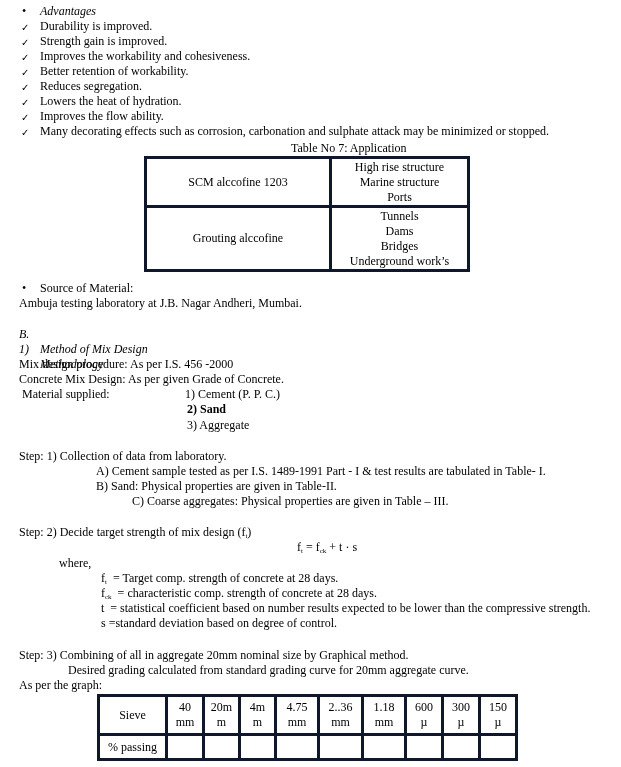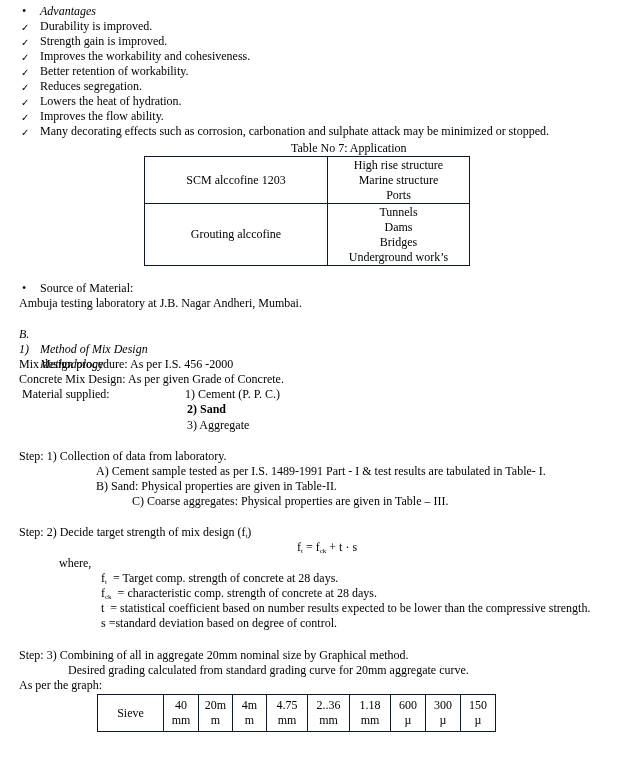--- a/index.html
+++ b/index.html
@@ -5,21 +5,21 @@
   html, body { margin: 0; padding: 0; background: #ffffff; }
   body {
     width: 621px; height: 767px; position: relative; overflow: hidden;
     font-family: "Liberation Serif", "DejaVu Serif", serif;
     font-size: 12px; color: #000; line-height: 15px;
   }
   .abs { position: absolute; white-space: nowrap; }
   .it { font-style: italic; }
   .check { position: absolute; left: 21px; font-family: "DejaVu Sans", sans-serif; font-size: 10px; }
   table { border-collapse: collapse; position: absolute; }
-  td { border: 1px solid #0f172a; padding: 0; text-align: center; vertical-align: middle; font-size: 12px; line-height: 15px; }
+  td { border: 3px solid #0f172a; padding: 0; text-align: center; vertical-align: middle; font-size: 12px; line-height: 15px; }
   sub { font-size: 7px; vertical-align: -2px; line-height: 0; }
 </style>
 </head>
 <body>
 
 <div>
   <span class="abs" style="left:22px;top:4px;">•</span>
   <span class="abs it" style="left:40px;top:4px;">Advantages</span>
   <div id="adv-list">
       <span class="check" style="top: 20px;">✓</span>
@@ -132,14 +132,26 @@
         </td>
         <td style="width: 34px;">
           <div>300</div>
           <div>µ</div>
         </td>
         <td style="width: 34px;">
           <div>150</div>
           <div>µ</div>
         </td>
       </tr>
+  <tr id="passing-row">
+    <td style="height:22px;">% passing</td>
+  <td></td>
+        <td></td>
+        <td></td>
+        <td></td>
+        <td></td>
+        <td></td>
+        <td></td>
+        <td></td>
+        <td></td>
+      </tr>
 </tbody>
   </table>
 
 </body></html>

